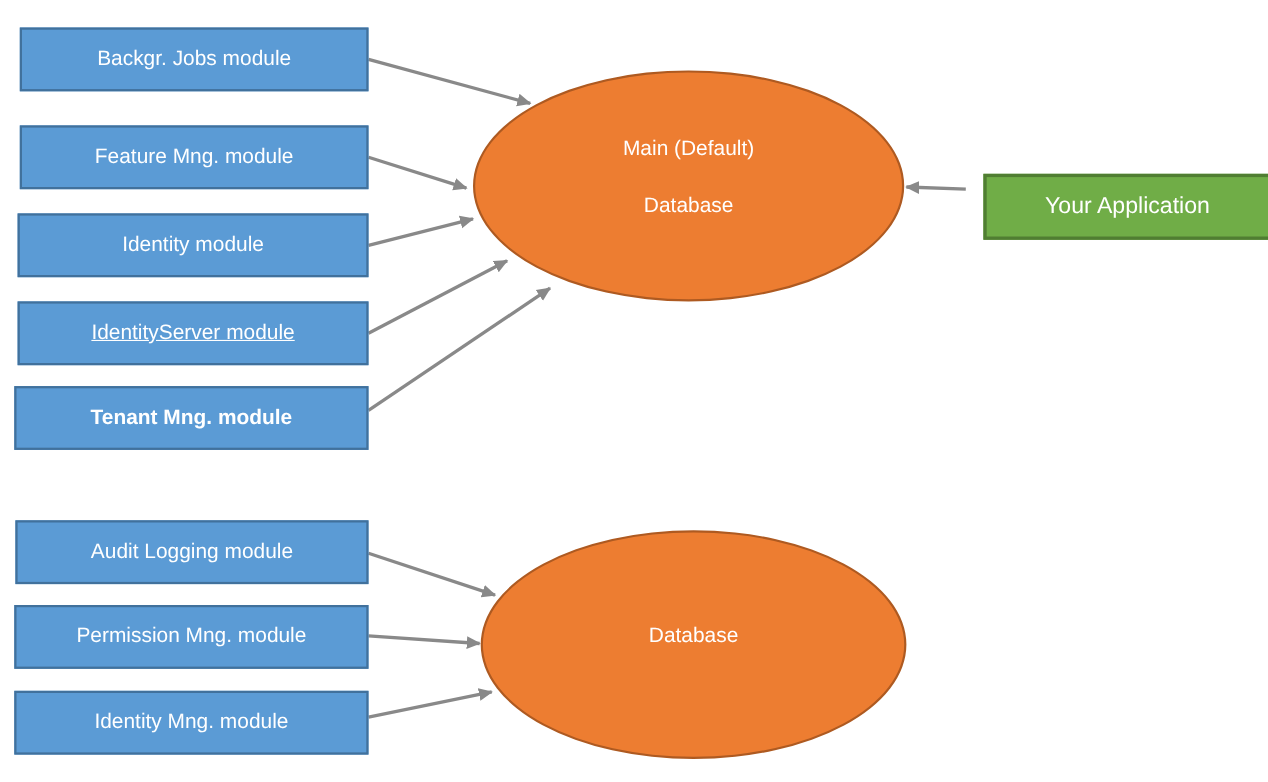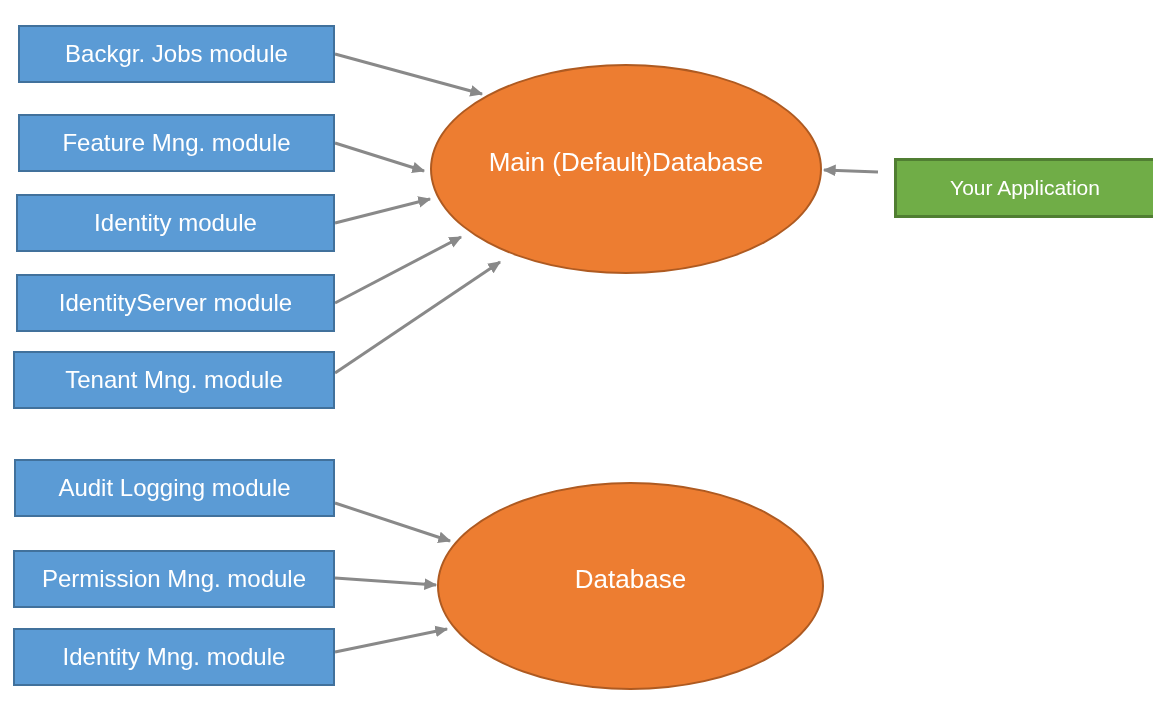--- a/index.html
+++ b/index.html
@@ -39,36 +39,36 @@
   .module {
     position: absolute;
     box-sizing: border-box;
     height: 58px;
     background: var(--module-fill);
     border: 2px solid var(--module-border);
     display: flex;
     align-items: center;
     justify-content: center;
     color: var(--label-text);
-    font-size: 24px;
+    font-size: 19px;
     white-space: nowrap;
   }
   .ellipse {
     position: absolute;
     box-sizing: border-box;
     background: var(--database-fill);
     border: 2px solid var(--database-border);
     border-radius: 50%;
     display: flex;
-    flex-direction: row;
+    flex-direction: column;
     align-items: center;
     justify-content: center;
     padding-bottom: 14px;
     color: var(--label-text);
-    font-size: 26px;
+    font-size: 19px;
     line-height: 52px;
   }
   .appbox {
     position: absolute;
     box-sizing: border-box;
     background: var(--app-fill);
     border: 3px solid var(--app-border);
     display: flex;
     align-items: center;
     justify-content: center;
@@ -101,37 +101,37 @@
 
   <div class="module" style="left:18px; top:25px; width:317px;">
     <span>Backgr. Jobs module</span>
   </div>
   <div class="module" style="left:16px; top:194px; width:319px;">
     <span>Identity module</span>
   </div>
   <div class="module" style="left:18px; top:114px; width:317px;">
     <span>Feature Mng. module</span>
   </div>
-  <div class="module" style="left:16px; top:274px; width:319px;">
+  <div class="module" style="left:16px; top:274px; width:319px;text-decoration:underline;">
     <span>IdentityServer module</span>
   </div>
-  <div class="module" style="left:13px; top:351px; width:322px;">
+  <div class="module" style="left:13px; top:351px; width:322px;font-weight:bold;">
     <span>Tenant Mng. module</span>
   </div>
 
   <div class="ellipse" style="left:430px; top:64px; width:392px; height:210px;">
     <span>Main (Default)</span>
     <span>Database</span>
   </div>
 
   <div class="appbox" style="left:878px; top:158px; width:262px; height:60px;margin-left:16px;">
     <span>Your Application</span>
   </div>
 
-  <div class="module" style="left:14px; top:459px; width:321px;">
+  <div class="module" style="left:14px; top:473px; width:321px;">
     <span>Audit Logging module</span>
   </div>
   <div class="module" style="left:13px; top:550px; width:322px;text-align:center;">
     <span>Permission Mng. module</span>
   </div>
   <div class="module" style="left:13px; top:628px; width:322px;">
     <span>Identity Mng. module</span>
   </div>
 
   <div class="ellipse" style="left:437px; top:482px; width:387px; height:208px;">

